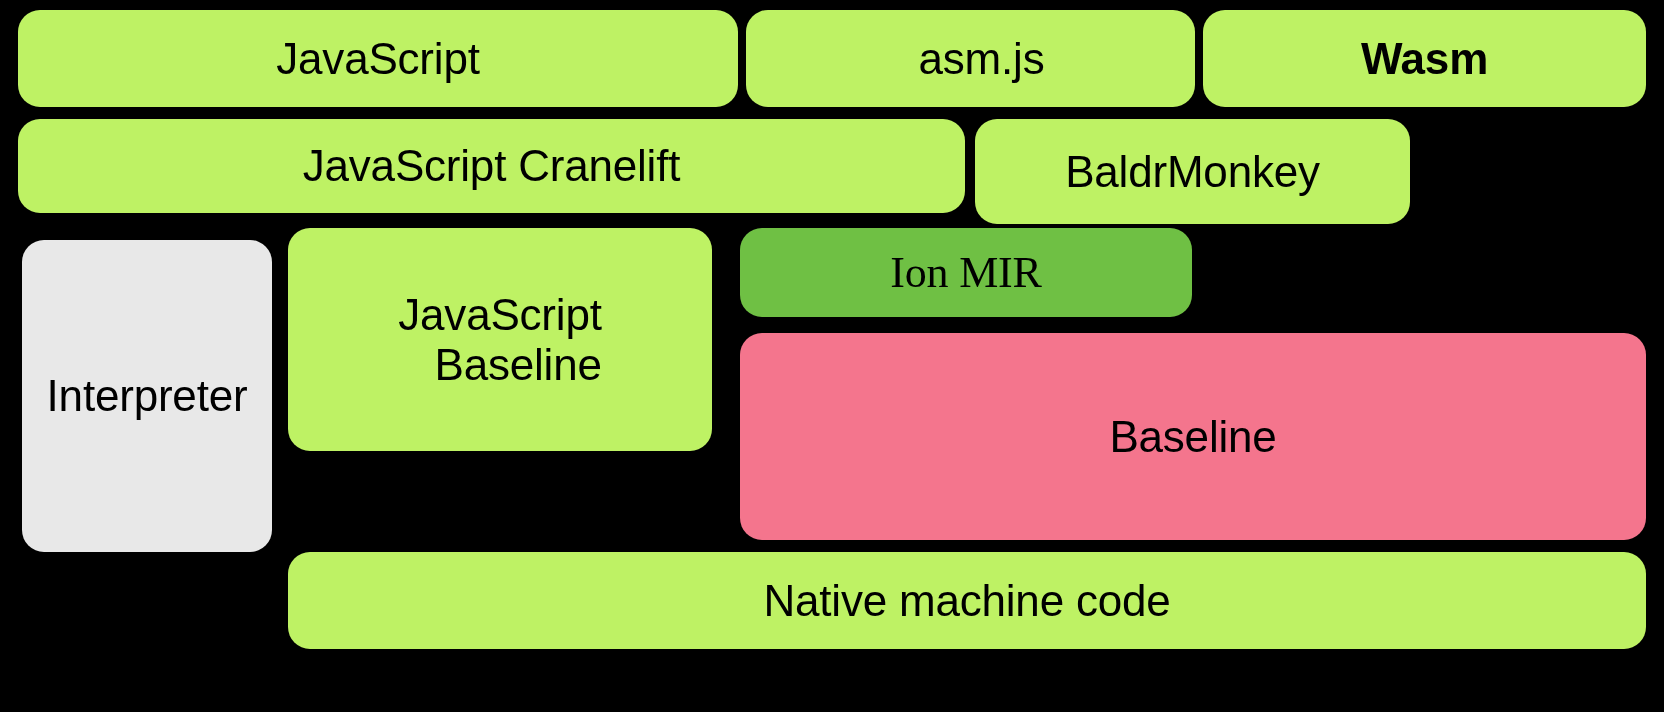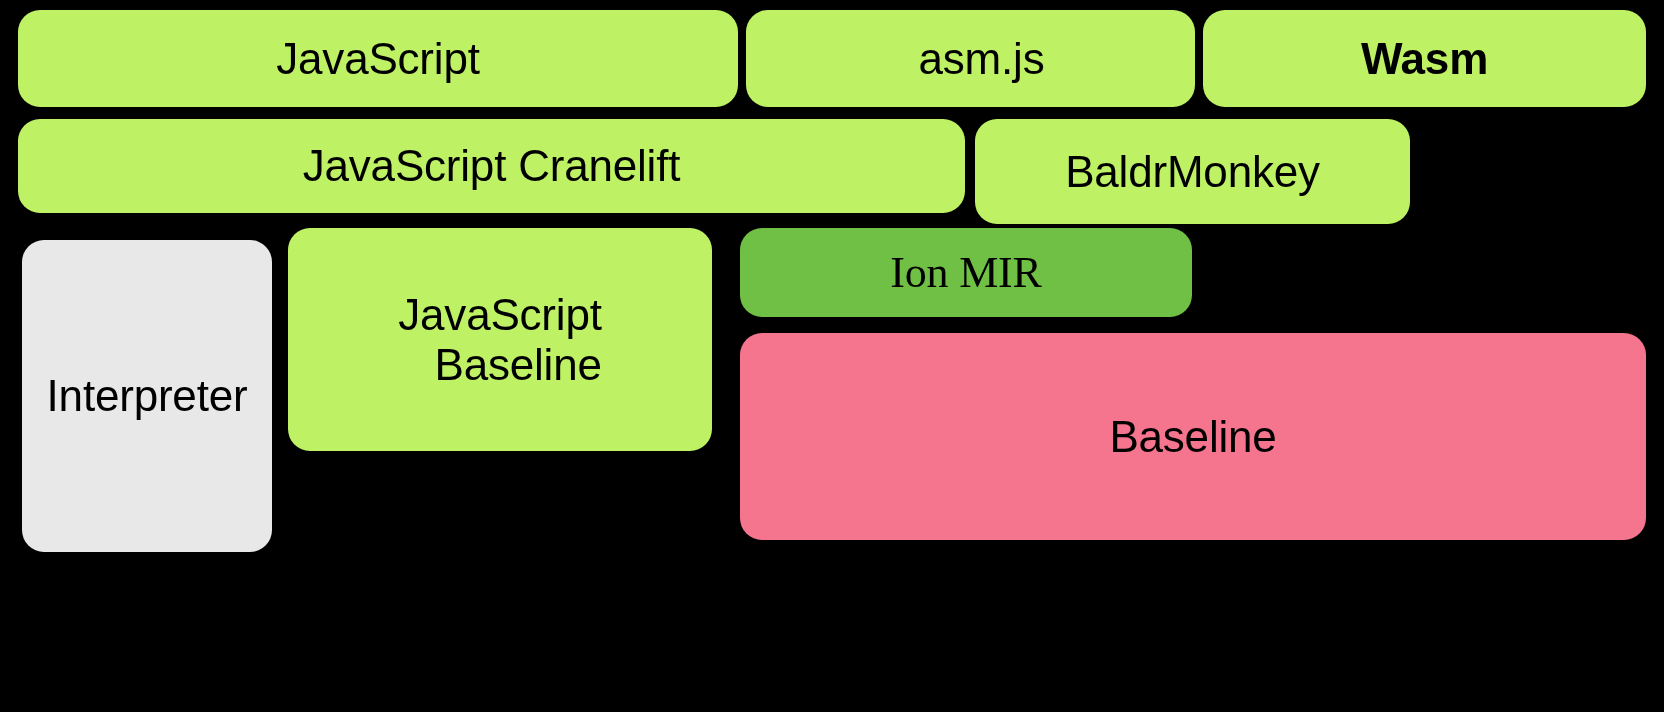--- a/index.html
+++ b/index.html
@@ -45,13 +45,14 @@
     <div class="box fill-white" style="left: 18px; top: 10px; width: 720px; height: 97px;">JavaScript</div>
     <div class="box fill-white" style="left: 746px; top: 10px; width: 449px; height: 97px; padding-left: 32px;">asm.js</div>
     <div class="box fill-white" style="left: 1203px; top: 10px; width: 443px; height: 97px; font-weight: bold;">Wasm</div>
     <div class="box fill-white" style="left: 18px; top: 119px; width: 947px; height: 94px;">JavaScript Cranelift</div>
     <div class="box fill-white" style="left: 975px; top: 119px; width: 435px; height: 105px;">BaldrMonkey</div>
     <div class="box fill-gray" style="left: 22px; top: 228px; width: 250px; height: 312px; margin-top: 12px;">Interpreter</div>
     <div class="box fill-white" style="left: 288px; top: 228px; width: 424px; height: 223px;">JavaScript
 Baseline</div>
     <div class="box fill-green" style="left: 740px; top: 228px; width: 452px; height: 89px; font-family: Liberation Serif, serif;">Ion MIR</div>
     <div class="box fill-pink" style="left: 740px; top: 333px; width: 906px; height: 207px;">Baseline</div>
+    <div class="box fill-white" style="left: 288px; top: 552px; width: 1358px; height: 97px;">Native machine code</div>
   </div>
 
 </body></html>

